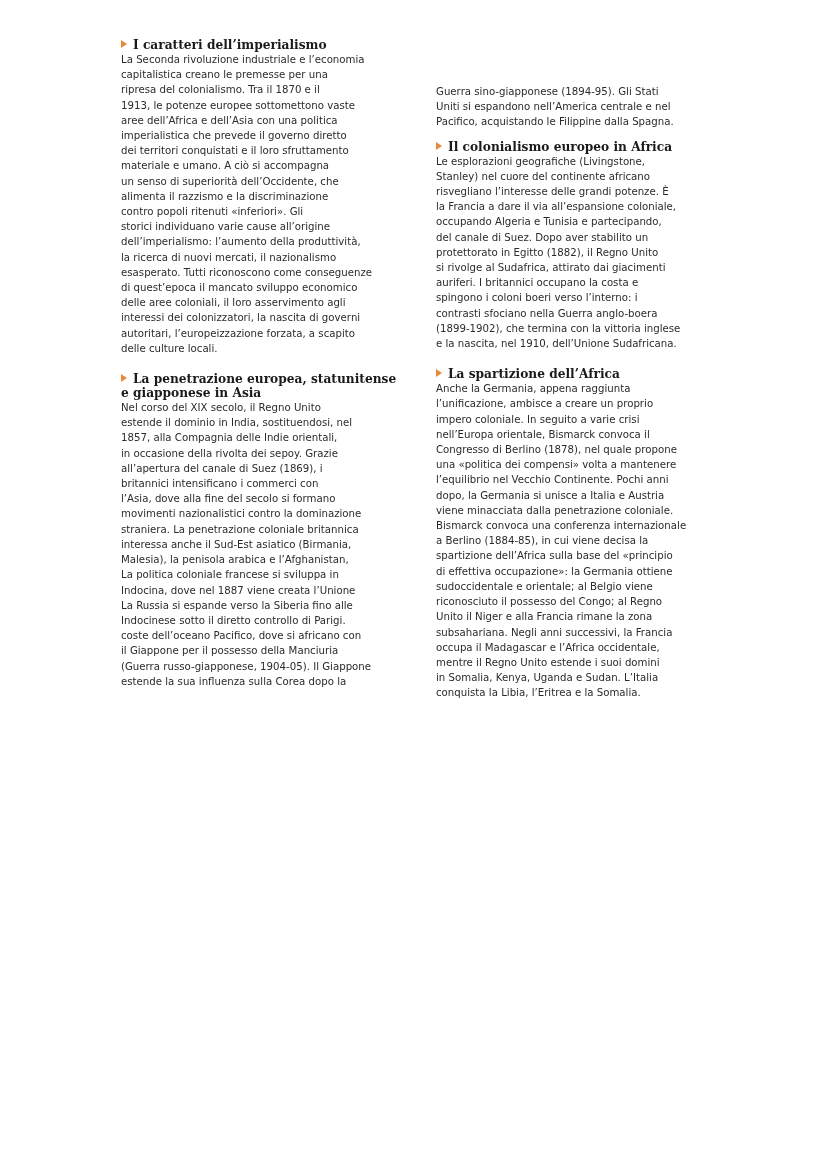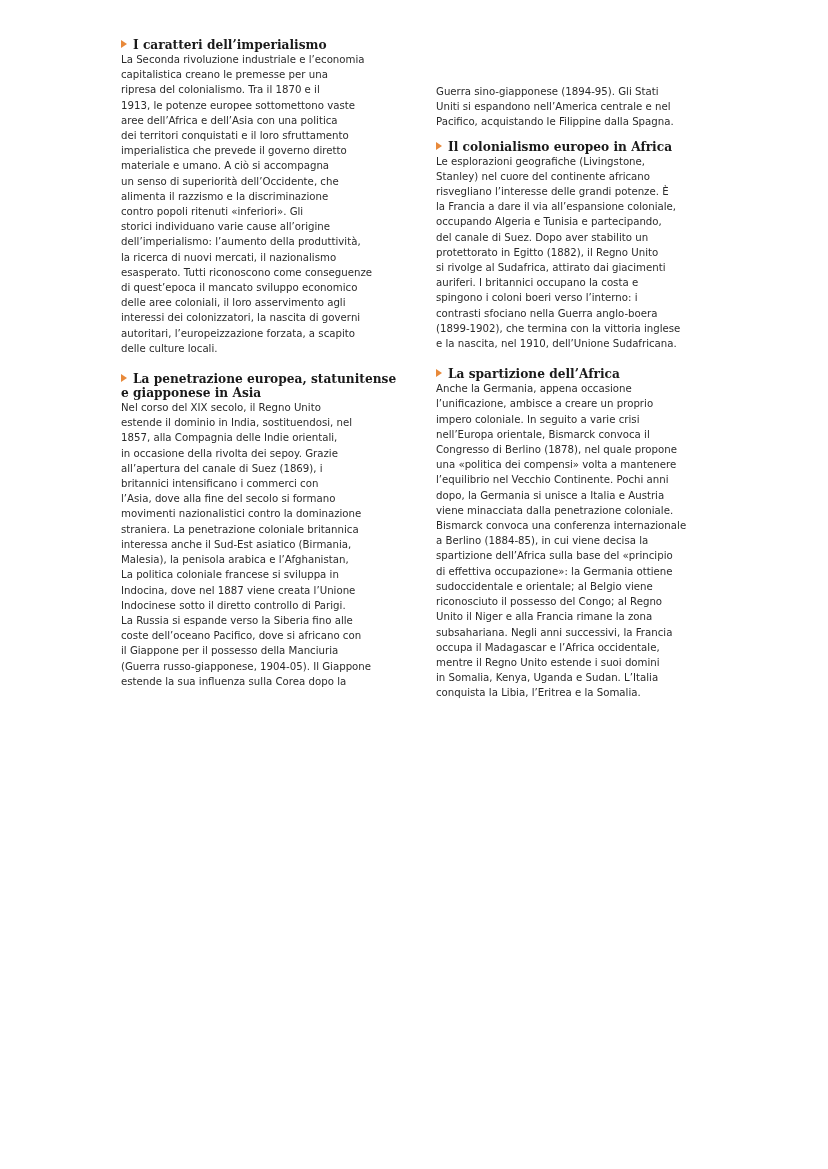--- a/index.html
+++ b/index.html
@@ -45,22 +45,22 @@
   <div class="col left">
 
     <div class="section">
       <h2 class="heading"><span class="arrow"></span><span>I caratteri dell’imperialismo</span></h2>
       <p class="para">
         <span class="line">La Seconda rivoluzione industriale e l’economia</span>
         <span class="line">capitalistica creano le premesse per una</span>
         <span class="line">ripresa del colonialismo. Tra il 1870 e il</span>
         <span class="line">1913, le potenze europee sottomettono vaste</span>
         <span class="line">aree dell’Africa e dell’Asia con una politica</span>
+        <span class="line">imperialistica che prevede il governo diretto</span>
         <span class="line">dei territori conquistati e il loro sfruttamento</span>
-        <span class="line">imperialistica che prevede il governo diretto</span>
         <span class="line">materiale e umano. A ciò si accompagna</span>
         <span class="line">un senso di superiorità dell’Occidente, che</span>
         <span class="line">alimenta il razzismo e la discriminazione</span>
         <span class="line">contro popoli ritenuti «inferiori». Gli</span>
         <span class="line">storici individuano varie cause all’origine</span>
         <span class="line">dell’imperialismo: l’aumento della produttività,</span>
         <span class="line">la ricerca di nuovi mercati, il nazionalismo</span>
         <span class="line">esasperato. Tutti riconoscono come conseguenze</span>
         <span class="line">di quest’epoca il mancato sviluppo economico</span>
         <span class="line">delle aree coloniali, il loro asservimento agli</span>
@@ -81,22 +81,22 @@
         <span class="line">in occasione della rivolta dei sepoy. Grazie</span>
         <span class="line">all’apertura del canale di Suez (1869), i</span>
         <span class="line">britannici intensificano i commerci con</span>
         <span class="line">l’Asia, dove alla fine del secolo si formano</span>
         <span class="line">movimenti nazionalistici contro la dominazione</span>
         <span class="line">straniera. La penetrazione coloniale britannica</span>
         <span class="line">interessa anche il Sud-Est asiatico (Birmania,</span>
         <span class="line">Malesia), la penisola arabica e l’Afghanistan,</span>
         <span class="line">La politica coloniale francese si sviluppa in</span>
         <span class="line">Indocina, dove nel 1887 viene creata l’Unione</span>
+        <span class="line">La Russia si espande verso la Siberia fino alle</span>
         <span class="line">Indocinese sotto il diretto controllo di Parigi.</span>
-        <span class="line">La Russia si espande verso la Siberia fino alle</span>
         <span class="line">coste dell’oceano Pacifico, dove si africano con</span>
         <span class="line">il Giappone per il possesso della Manciuria</span>
         <span class="line">(Guerra russo-giapponese, 1904-05). Il Giappone</span>
         <span class="line">estende la sua influenza sulla Corea dopo la</span>
       </p>
     </div>
   </div>
 
   <div class="col right">
 
@@ -125,21 +125,21 @@
         <span class="line">(1899-1902), che termina con la vittoria inglese</span>
         <span class="line">e la nascita, nel 1910, dell’Unione Sudafricana.</span>
       </p>
     </div>
 
     <div class="gap"></div>
 
     <div class="section">
       <h2 class="heading"><span class="arrow"></span><span>La spartizione dell’Africa</span></h2>
       <p class="para">
-        <span class="line">Anche la Germania, appena occasione</span>
+        <span class="line">Anche la Germania, appena raggiunta</span>
         <span class="line">l’unificazione, ambisce a creare un proprio</span>
         <span class="line">impero coloniale. In seguito a varie crisi</span>
         <span class="line">nell’Europa orientale, Bismarck convoca il</span>
         <span class="line">Congresso di Berlino (1878), nel quale propone</span>
         <span class="line">una «politica dei compensi» volta a mantenere</span>
         <span class="line">l’equilibrio nel Vecchio Continente. Pochi anni</span>
         <span class="line">dopo, la Germania si unisce a Italia e Austria</span>
         <span class="line">viene minacciata dalla penetrazione coloniale.</span>
         <span class="line">Bismarck convoca una conferenza internazionale</span>
         <span class="line">a Berlino (1884-85), in cui viene decisa la</span>

